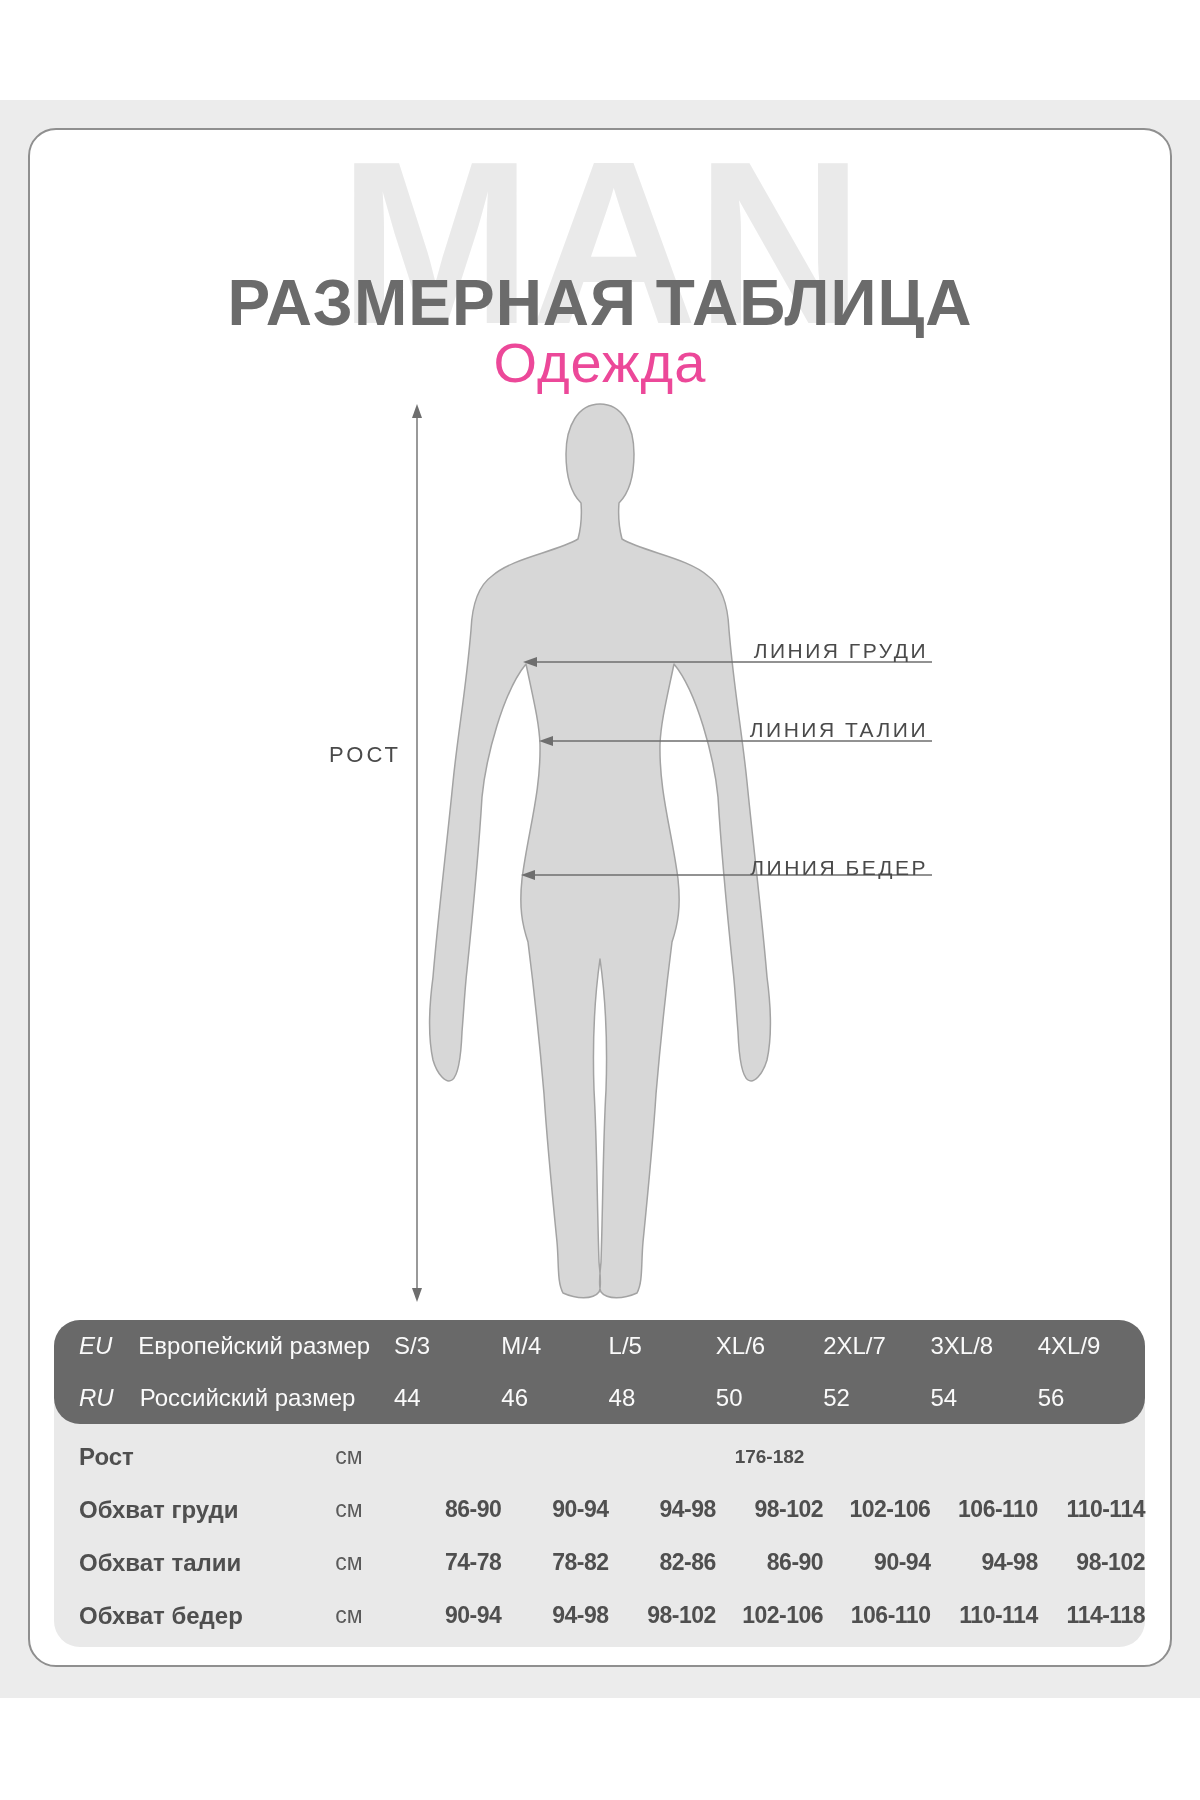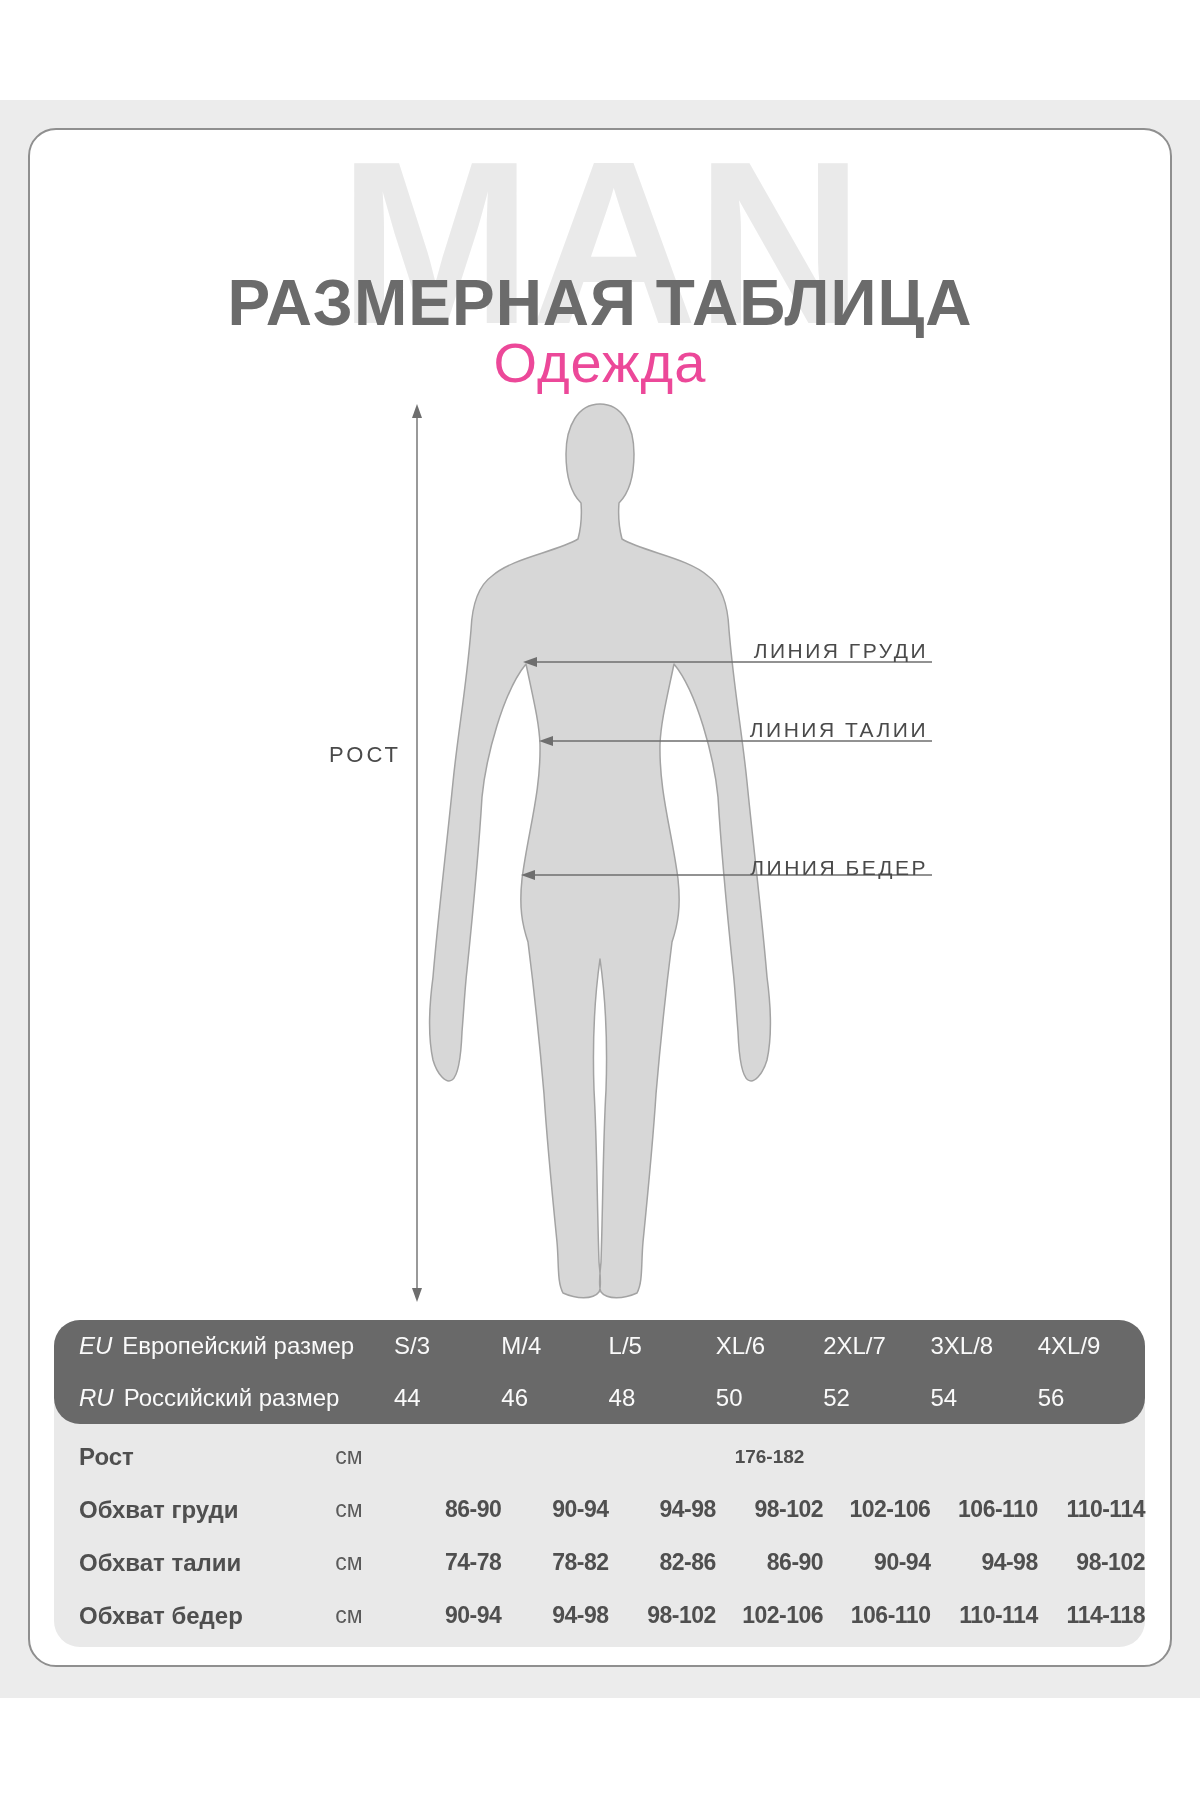--- a/index.html
+++ b/index.html
@@ -22,21 +22,21 @@
   .hip-label{top:727px;}
   .height-label{position:absolute;right:769px;top:614px;font-size:22px;letter-spacing:3px;
                 color:#4a4a4a;line-height:1;white-space:nowrap;}
   
   .tbl{position:absolute;left:24px;top:1190px;width:1091px;height:327px;background:#e9e9e9;
        border-radius:26px;color:#4f4f4f;}
   .thead{position:absolute;left:0;top:0;width:100%;height:104px;background:#696969;
          border-radius:26px;color:#fafafa;}
   .hrow{display:grid;grid-template-columns:340px repeat(7,1fr);height:52px;align-items:center;}
   .hrow .hlabel{padding-left:25px;font-size:24px;}
-  .hrow .hlabel i{margin-right:10px;}
+  .hrow .hlabel i{margin-right:26px;}
   .hrow .hval{text-align:left;font-size:24px;}
   .tbody{position:absolute;left:0;top:104px;right:0;bottom:0;display:grid;
          grid-template-rows:repeat(4,1fr);padding:6px 0 5px 0;}
   .brow{display:grid;grid-template-columns:250px 90px repeat(7,1fr);align-items:center;}
   .brow .blabel{padding-left:25px;font-size:24px;font-weight:700;}
   .brow .bunit{text-align:center;font-size:23px;font-weight:400;color:#5a5a5a;}
   .brow .bval{text-align:right;font-size:23px;font-weight:700;letter-spacing:-0.5px;}
   .brow .bspan{grid-column:3 / span 7;text-align:center;font-size:19px;font-weight:700;}
 </style>
 </head>

